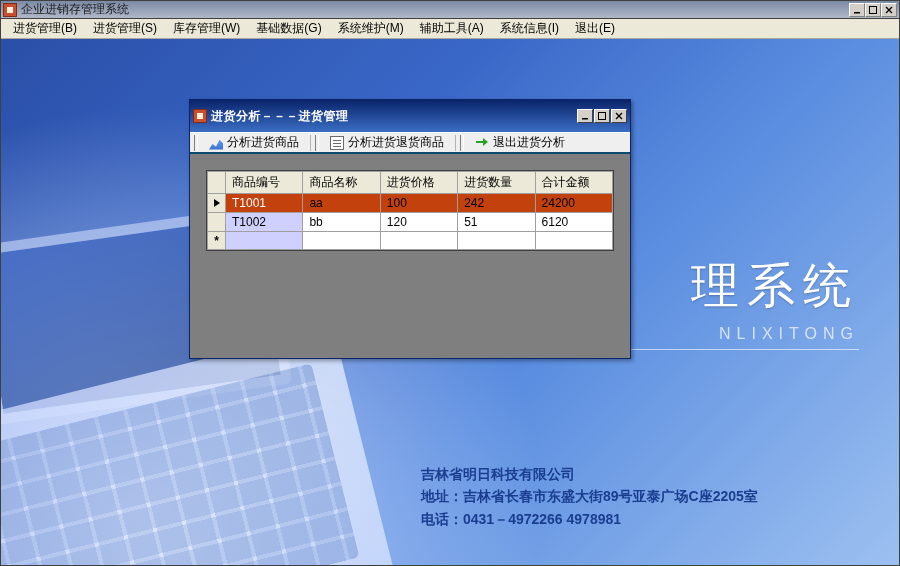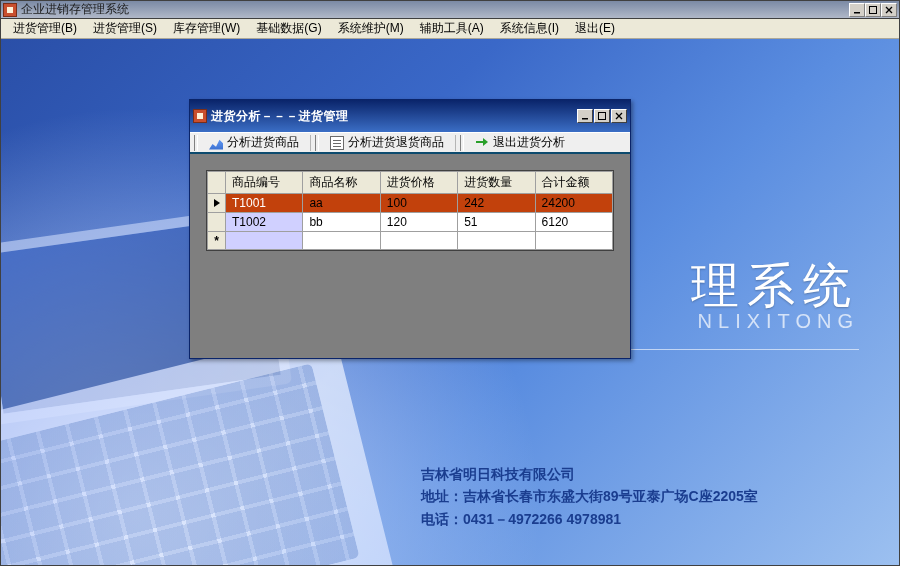--- a/index.html
+++ b/index.html
@@ -28,21 +28,21 @@
   .client {
     flex:1; position:relative; overflow:hidden;
     background:
       radial-gradient(circle at 15% 90%, rgba(210,225,255,0.9) 0%, rgba(120,160,230,0.0) 45%),
       linear-gradient(135deg,#2a4fa8 0%, #3a68c8 35%, #5a8de0 60%, #9cc0f0 100%);
   }
   
   .side-title-cn {
     position:absolute; right:40px; top:215px; color:#ffffff; font-size:48px; letter-spacing:8px; font-weight:500; text-shadow:0 1px 2px rgba(0,0,0,0.25);text-align:right;
   }
-  .side-title-en { position:absolute; right:40px; top:271px; color:rgba(255,255,255,0.7); font-size:20px; letter-spacing:6px; }
+  .side-title-en { position:absolute; right:40px; top:286px; color:rgba(255,255,255,0.7); font-size:16px; letter-spacing:6px; }
   .side-line { position:absolute; right:40px; top:310px; width:240px; height:1px; background:rgba(255,255,255,0.6);}
   
   .footer {
     position:absolute; left:420px; bottom:35px; color:#1a3d8f; font-size:14px; line-height:1.6; font-weight:600;
   }
   
   .dialog {
     position:absolute; left:188px; top:60px; width:442px; height:260px;
     border:1px solid #0a246a; background:#7f7f7f;
     box-shadow:2px 2px 4px rgba(0,0,0,0.35);

